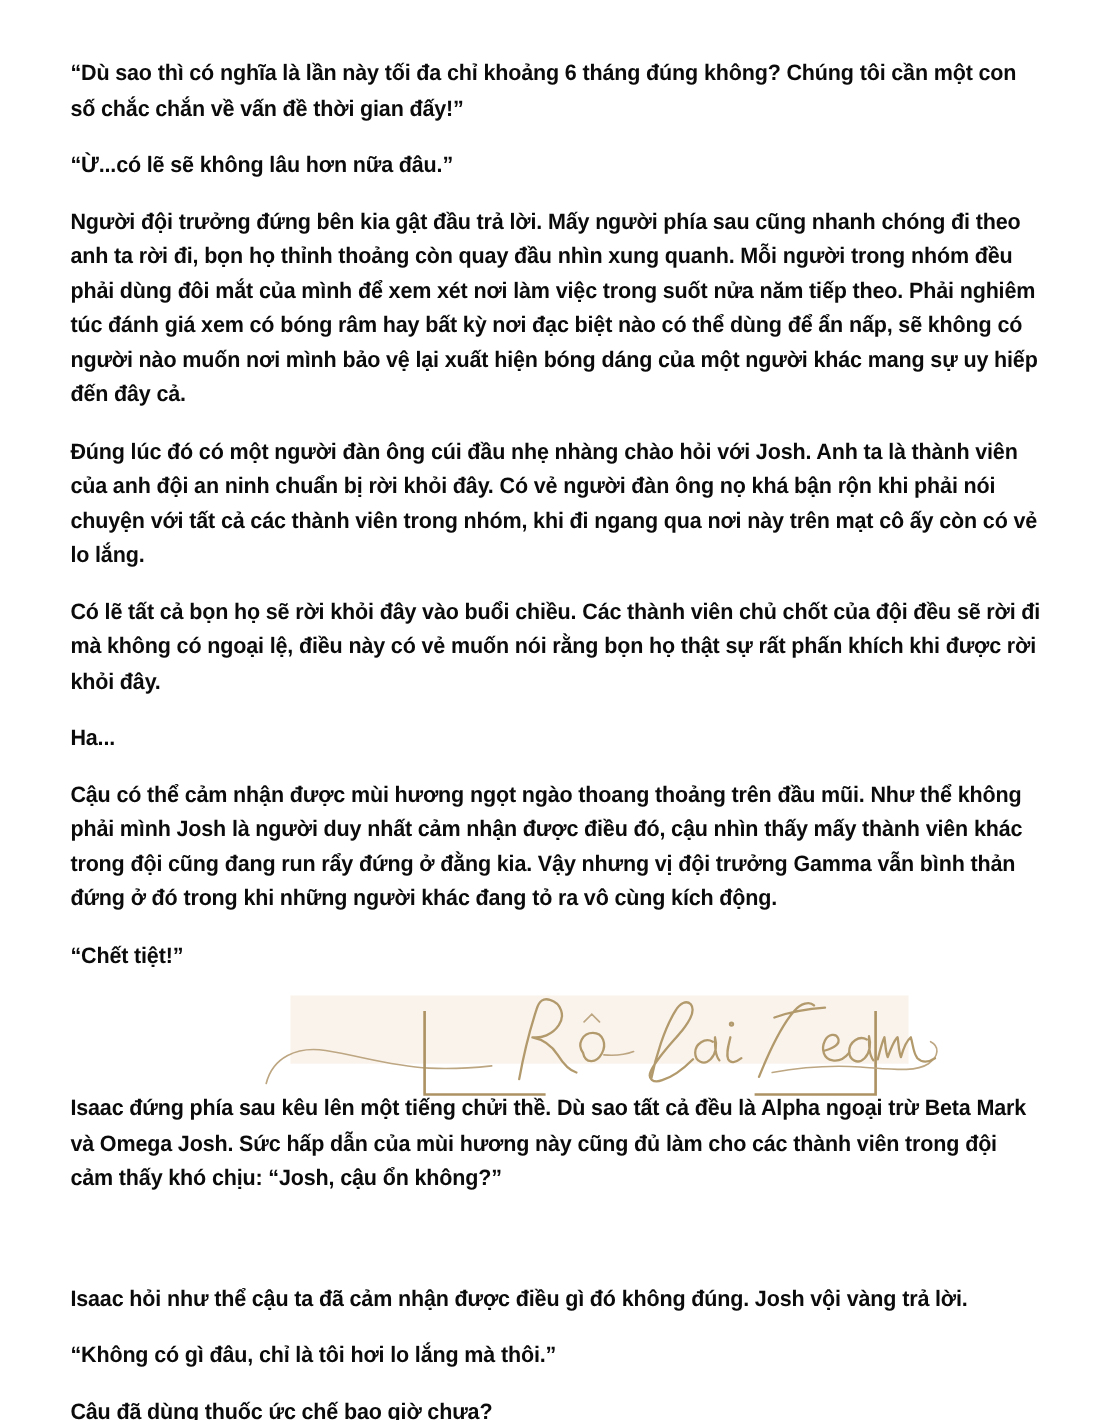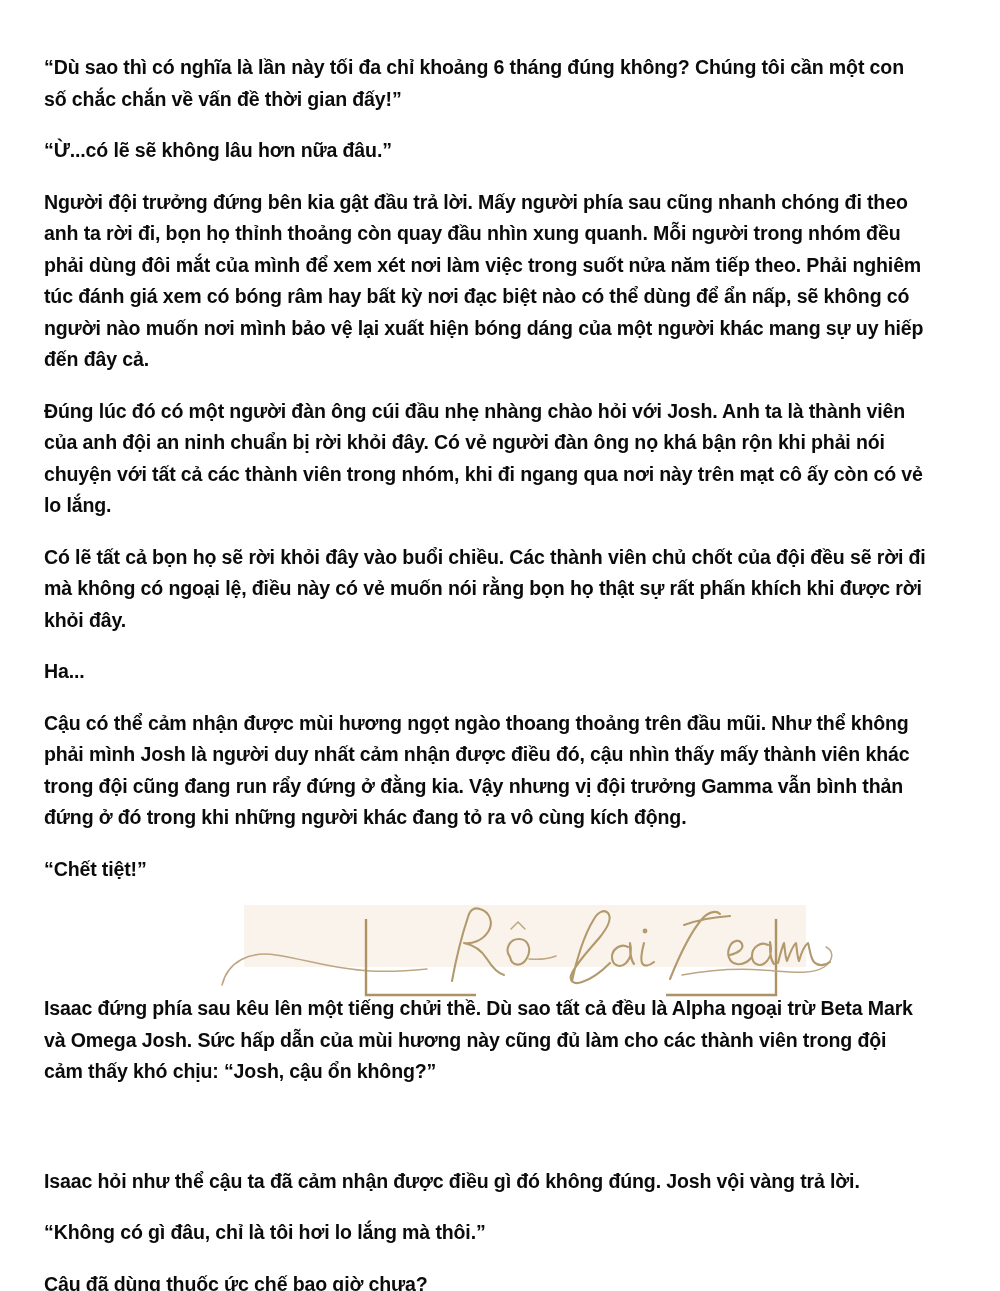--- a/index.html
+++ b/index.html
@@ -14,21 +14,21 @@
     font-family: "Liberation Sans", "DejaVu Sans", sans-serif;
     overflow: hidden;
   }
 
   .page {
     position: relative;
     width: 1000px;
     height: 1291px;
     background: #ffffff;
     box-sizing: border-box;
-    padding: 52px 42px 40px 44px;
+    padding: 52px 42px 40px 64px;
   }
 
   .story {
     width: 916px;
   }
 
   
   .para {
     font-family: "Liberation Sans Narrow", "Liberation Sans", "DejaVu Sans Condensed", sans-serif;
     font-weight: 700;

